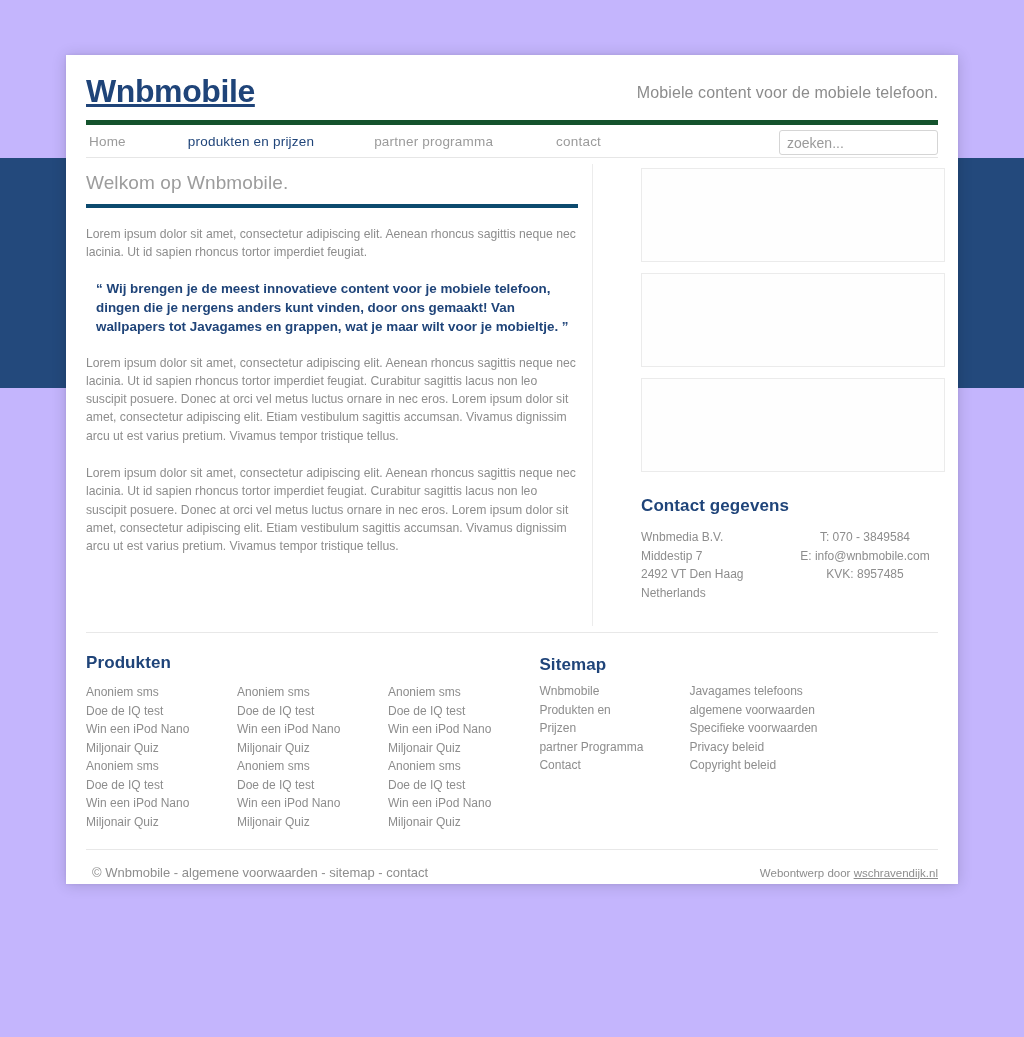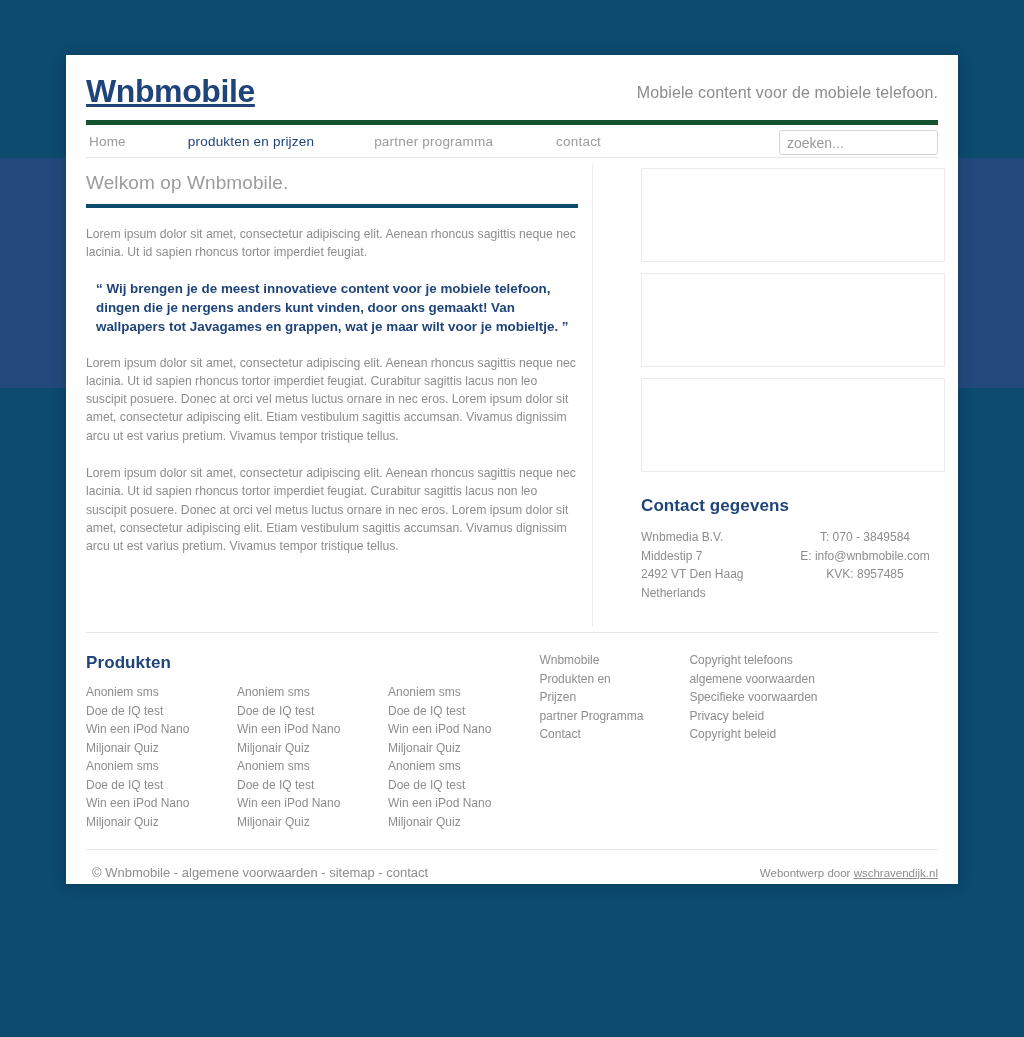--- a/index.html
+++ b/index.html
@@ -9,21 +9,21 @@
     height: 1037px;
     background: #ffffff;
     font-family: "Liberation Sans", "DejaVu Sans", sans-serif;
     overflow: hidden;
   }
 
   #page {
     position: relative;
     width: 1024px;
     height: 1037px;
-    background: #0c4a6e;
+    background: #c4b5fd;
   }
 
   
   .blue-band {
     position: absolute;
     left: 0;
     top: 158px;
     width: 1024px;
     height: 230px;
     background: #23497c;
@@ -412,41 +412,42 @@
                   <a href="#">Win een iPod Nano</a>
                 </li>
               <li>
                   <a href="#">Miljonair Quiz</a>
                 </li>
             </ul>
           </div>
         </div>
 
         <div class="foot-sitemap">
+          <h3 class="foot-heading">Sitemap</h3>
           <div class="link-cols">
             <ul class="link-col">
               <li>
                   <a href="#">Wnbmobile</a>
                 </li>
               <li>
                   <a href="#">Produkten en</a>
                 </li>
               <li>
                   <a href="#">Prijzen</a>
                 </li>
               <li>
                   <a href="#">partner Programma</a>
                 </li>
               <li>
                   <a href="#">Contact</a>
                 </li>
             </ul>
             <ul class="link-col">
               <li>
-                  <a href="#">Copyright telefoons</a>
+                  <a href="#">Javagames telefoons</a>
                 </li>
               <li>
                   <a href="#">algemene voorwaarden</a>
                 </li>
               <li>
                   <a href="#">Specifieke voorwaarden</a>
                 </li>
               <li>
                   <a href="#">Privacy beleid</a>
                 </li>

